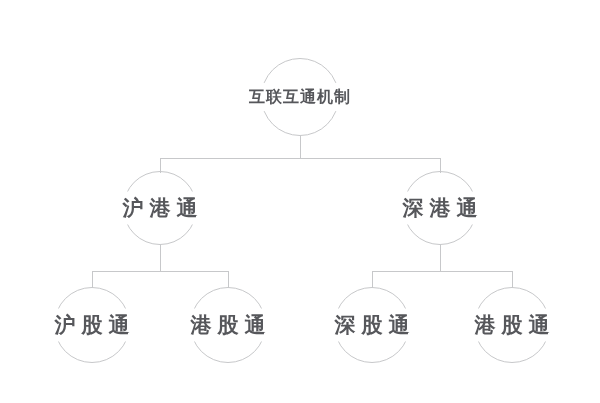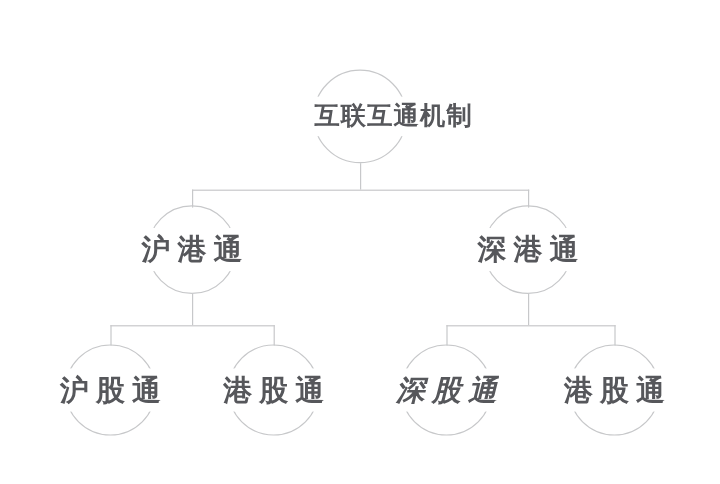--- a/index.html
+++ b/index.html
@@ -25,28 +25,28 @@
     border:1px solid var(--stroke);
     border-radius:50%;
     background:transparent;
   }
   .label{
     position:absolute;top:50%;left:50%;
     transform:translate(-50%,-50%);
     background:var(--bg);
     color:var(--text);
     font-weight:bold;
-    font-size:24px;
+    font-size:21px;
     line-height:1;
     padding:6px 3px;
     white-space:nowrap;
     z-index:2;
   }
   .label.spaced{letter-spacing:6px;padding-left:9px;}
-  .label.root{letter-spacing:1px;font-size:21px;margin-left:28px;}
+  .label.root{letter-spacing:1px;font-size:16px;}
 </style>
 </head>
 <body>
 
 <div class="canvas">
 
   <div class="vline" style="left:300px;top:136px;height:22px;"></div>
   <div class="hline" style="left:160px;top:158px;width:281px;"></div>
   <div class="vline" style="left:160px;top:158px;height:15px;"></div>
   <div class="vline" style="left:440px;top:158px;height:15px;"></div>
@@ -79,21 +79,21 @@
   <div class="node" style="left:403px;top:171px;width:74px;height:74px;">
     <div class="circle"></div>
     <span class="label spaced">深港通</span>
   </div>
 
   <div class="node" style="left:190px;top:287px;width:76px;height:76px;">
     <div class="circle"></div>
     <span class="label spaced">港股通</span>
   </div>
 
-  <div class="node" style="left:334px;top:287px;width:76px;height:76px;font-style:italic;">
+  <div class="node" style="left:334px;top:287px;width:76px;height:76px;">
     <div class="circle"></div>
     <span class="label spaced">深股通</span>
   </div>
 
   <div class="node" style="left:474px;top:287px;width:76px;height:76px;">
     <div class="circle"></div>
     <span class="label spaced">港股通</span>
   </div>
 
 </div>

